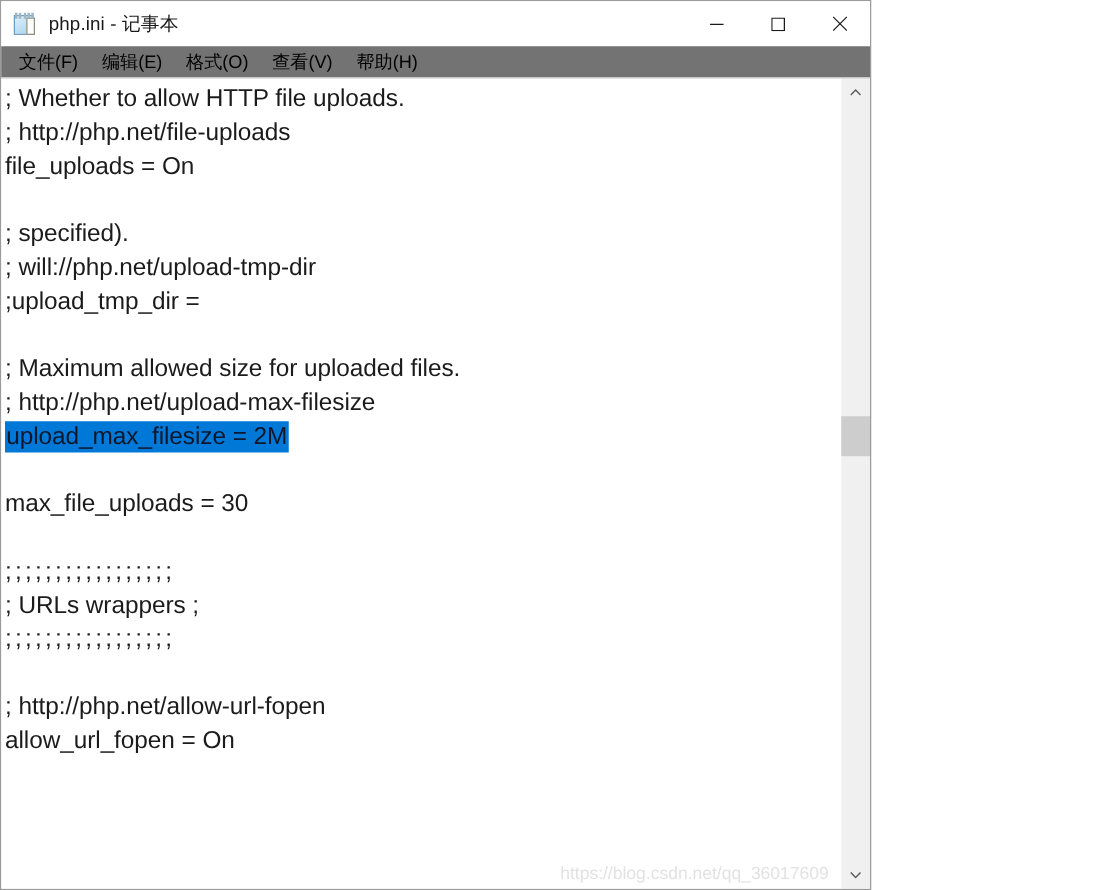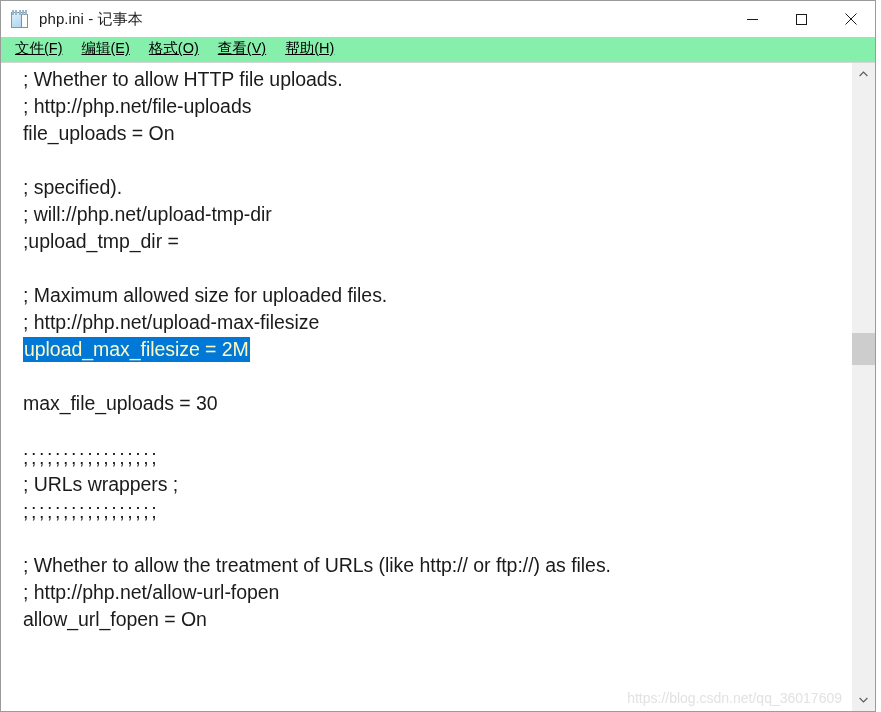--- a/index.html
+++ b/index.html
@@ -9,21 +9,21 @@
   }
   body {
     width: 881px;
     height: 712px;
     overflow: hidden;
     font-family: "Liberation Sans", sans-serif;
   }
 
   #window {
     position: relative;
-    width: 876px;
+    width: 697px;
     height: 712px;
     box-sizing: border-box;
     border: 1px solid #9b9b9b;
     background: #ffffff;
     display: flex;
     flex-direction: column;
   }
 
   
   #titlebar {
@@ -98,63 +98,62 @@
     padding: 0;
     cursor: default;
   }
   .winbtn svg { display: block; }
 
   
   #menubar {
     height: 25px;
     min-height: 25px;
     display: flex;
+    align-items: center;
     padding-left: 8px;
-    background: #86efac;
+    background: #737373;
     user-select: none;
-    text-decoration: underline;
   }
   .menu-item {
     font-size: 14.5px;
     color: #000000;
     padding: 2px 6px 3px 6px;
     margin-right: 7px;
     white-space: nowrap;
     cursor: default;
   }
 
   
   #editor-wrap {
     flex: 1 1 auto;
     display: flex;
     position: relative;
     border-top: 1px solid #d6d6d6;
     overflow: hidden;
-    padding-left: 19px;
   }
   #textarea {
     flex: 1 1 auto;
     position: relative;
     background: #ffffff;
     overflow: hidden;
     padding-top: 3px;
     cursor: text;
   }
   .line {
     height: 27px;
     line-height: 27px;
     font-size: 19.5px;
     color: #1b1b1b;
     white-space: pre;
     padding-left: 3px;
     letter-spacing: -0.05px;
   }
   .line .sel {
     background: #0078d7;
-    color: #fef9c3;
+    color: #0f172a;
     padding: 1px 1px 2px 1px;
   }
   .line.blank { color: transparent; }
   .semis {
     letter-spacing: 2.6px;
   }
 
   
   #watermark {
     position: absolute;
@@ -261,21 +260,20 @@
       <div class="line">; Maximum allowed size for uploaded files.</div>
       <div class="line">; http://php.net/upload-max-filesize</div>
       <div class="line"><span class="sel">upload_max_filesize = 2M</span></div>
       <div class="line blank">&nbsp;</div>
       <div class="line">max_file_uploads = 30</div>
       <div class="line blank">&nbsp;</div>
       <div class="line semis">;;;;;;;;;;;;;;;;;</div>
       <div class="line">; URLs wrappers ;</div>
       <div class="line semis">;;;;;;;;;;;;;;;;;</div>
       <div class="line blank">&nbsp;</div>
-      <div class="line">; Whether to allow the treatment of URLs (like http:// or ftp://) as files.</div>
       <div class="line">; http://php.net/allow-url-fopen</div>
       <div class="line">allow_url_fopen = On</div>
 
       <div id="watermark">https://blog.csdn.net/qq_36017609</div>
     </div>
 
     <div id="scrollbar">
       <div class="sb-arrow up" title="向上滚动">
         <svg width="9" height="6" viewBox="0 0 9 6" aria-hidden="true">
           <polyline points="0.6,5 4.5,1 8.4,5" fill="none" stroke="#5a5a5a" stroke-width="1.1"></polyline>

